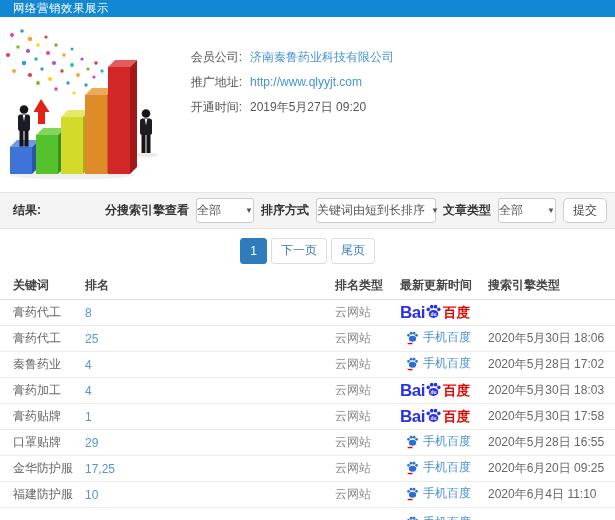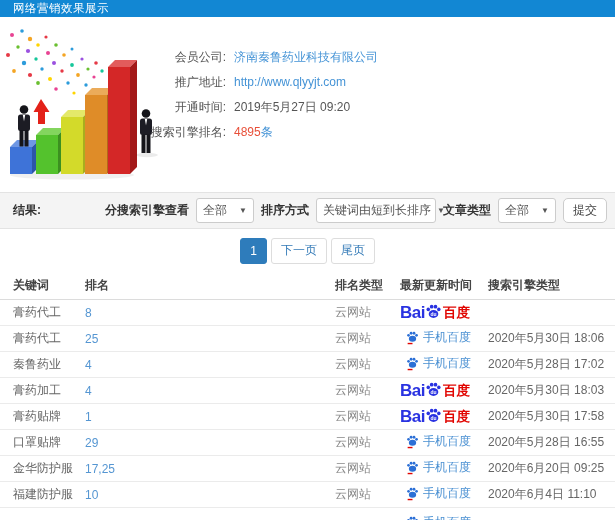--- a/index.html
+++ b/index.html
@@ -11,40 +11,40 @@
   }
   
   .topbar {
     height:17px; background:#1287d3; color:#fff;
     display:flex; align-items:center; padding-left:13px;
     font-size:11.5px; letter-spacing:.5px;
   }
   
   .info-section { position:relative; height:175px; background:#fff; }
   .illustration { position:absolute; left:0; top:8px; width:175px; height:158px; }
-  .info-fields { position:absolute; left:140px; top:31px; }
+  .info-fields { position:absolute; left:156px; top:31px; }
   .field { display:flex; align-items:center; height:18px; margin-bottom:7px; }
   .field .flabel { width:86px; text-align:right; color:#555; margin-right:8px; white-space:nowrap; }
   .field .fvalue { color:#555; }
   .field a.fvalue { color:#4493d6; text-decoration:none; cursor:pointer; }
   .field .fvalue.red { color:#e8503a; }
   .field .suffix { color:#4493d6; }
   
   .filterbar {
     height:37px; background:#f4f4f4;
     border-top:1px solid #e3e3e3; border-bottom:1px solid #e3e3e3;
     display:flex; align-items:center; padding:0 8px 0 13px;
   }
   .result-label { font-weight:bold; color:#333; }
   .filter-group { margin-left:auto; display:flex; align-items:center; gap:7px; }
   .filter-group .glabel { font-weight:bold; color:#333; white-space:nowrap; }
   .select {
     height:25px; background:#fff; border:1px solid #ccc; border-radius:3px;
     display:flex; align-items:center; justify-content:space-between;
-    padding:0 6px; color:#555; cursor:pointer; white-space:nowrap;
+    padding:0 0; color:#555; cursor:pointer; white-space:nowrap;
   }
   .select .caret { font-size:8px; color:#555; margin-left:6px; }
   .sel-engine { width:58px; }
   .sel-sort { width:120px; }
   .sel-article { width:58px; }
   .submit-btn {
     height:25px; padding:0 9px; background:#fff; border:1px solid #ccc;
     border-radius:5px; color:#444; cursor:pointer; font-size:12px;
   }
   
@@ -178,25 +178,20 @@
       <a class="fvalue">济南秦鲁药业科技有限公司</a>
     </div>
     <div class="field">
       <span class="flabel">推广地址:</span>
       <a class="fvalue">http://www.qlyyjt.com</a>
     </div>
     <div class="field">
       <span class="flabel">开通时间:</span>
       <span class="fvalue">2019年5月27日 09:20</span>
     </div>
-    <div class="field">
-      <span class="flabel">搜索引擎排名:</span>
-      <span class="fvalue red">4895</span>
-      <span class="suffix">条</span>
-    </div>
   </div>
 </div>
 
 <div class="filterbar">
   <span class="result-label">结果:</span>
   <div class="filter-group">
     <span class="glabel">分搜索引擎查看</span>
     <div class="select sel-engine">
       <span>全部</span>
       <span class="caret">▼</span>

